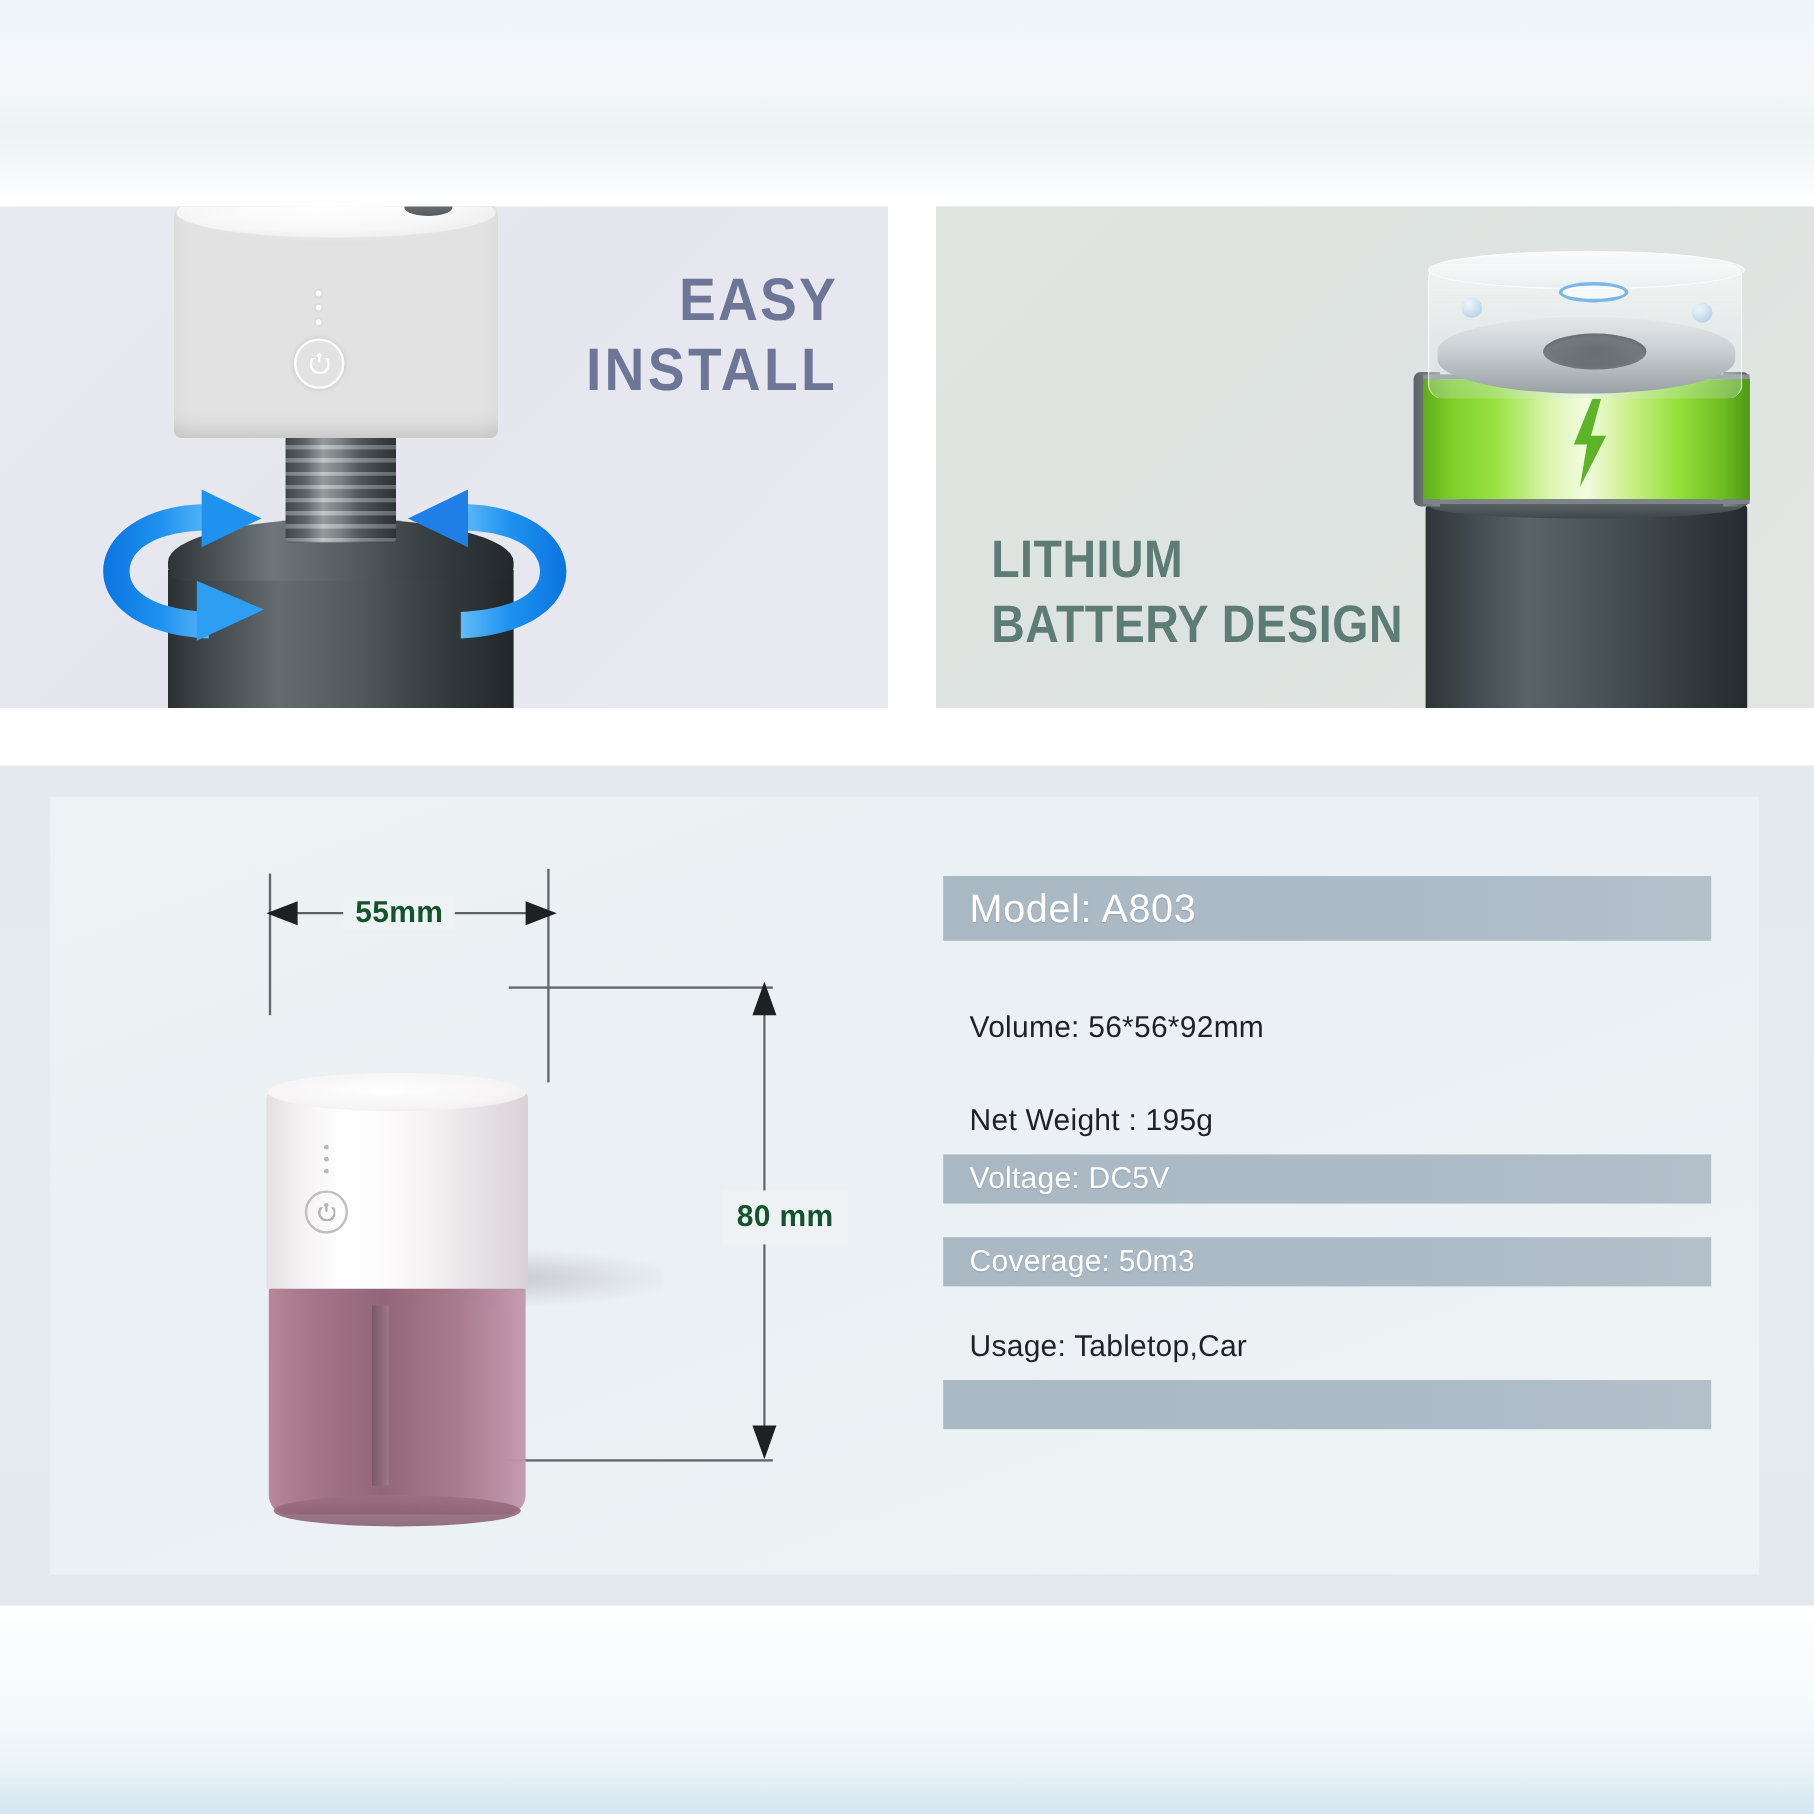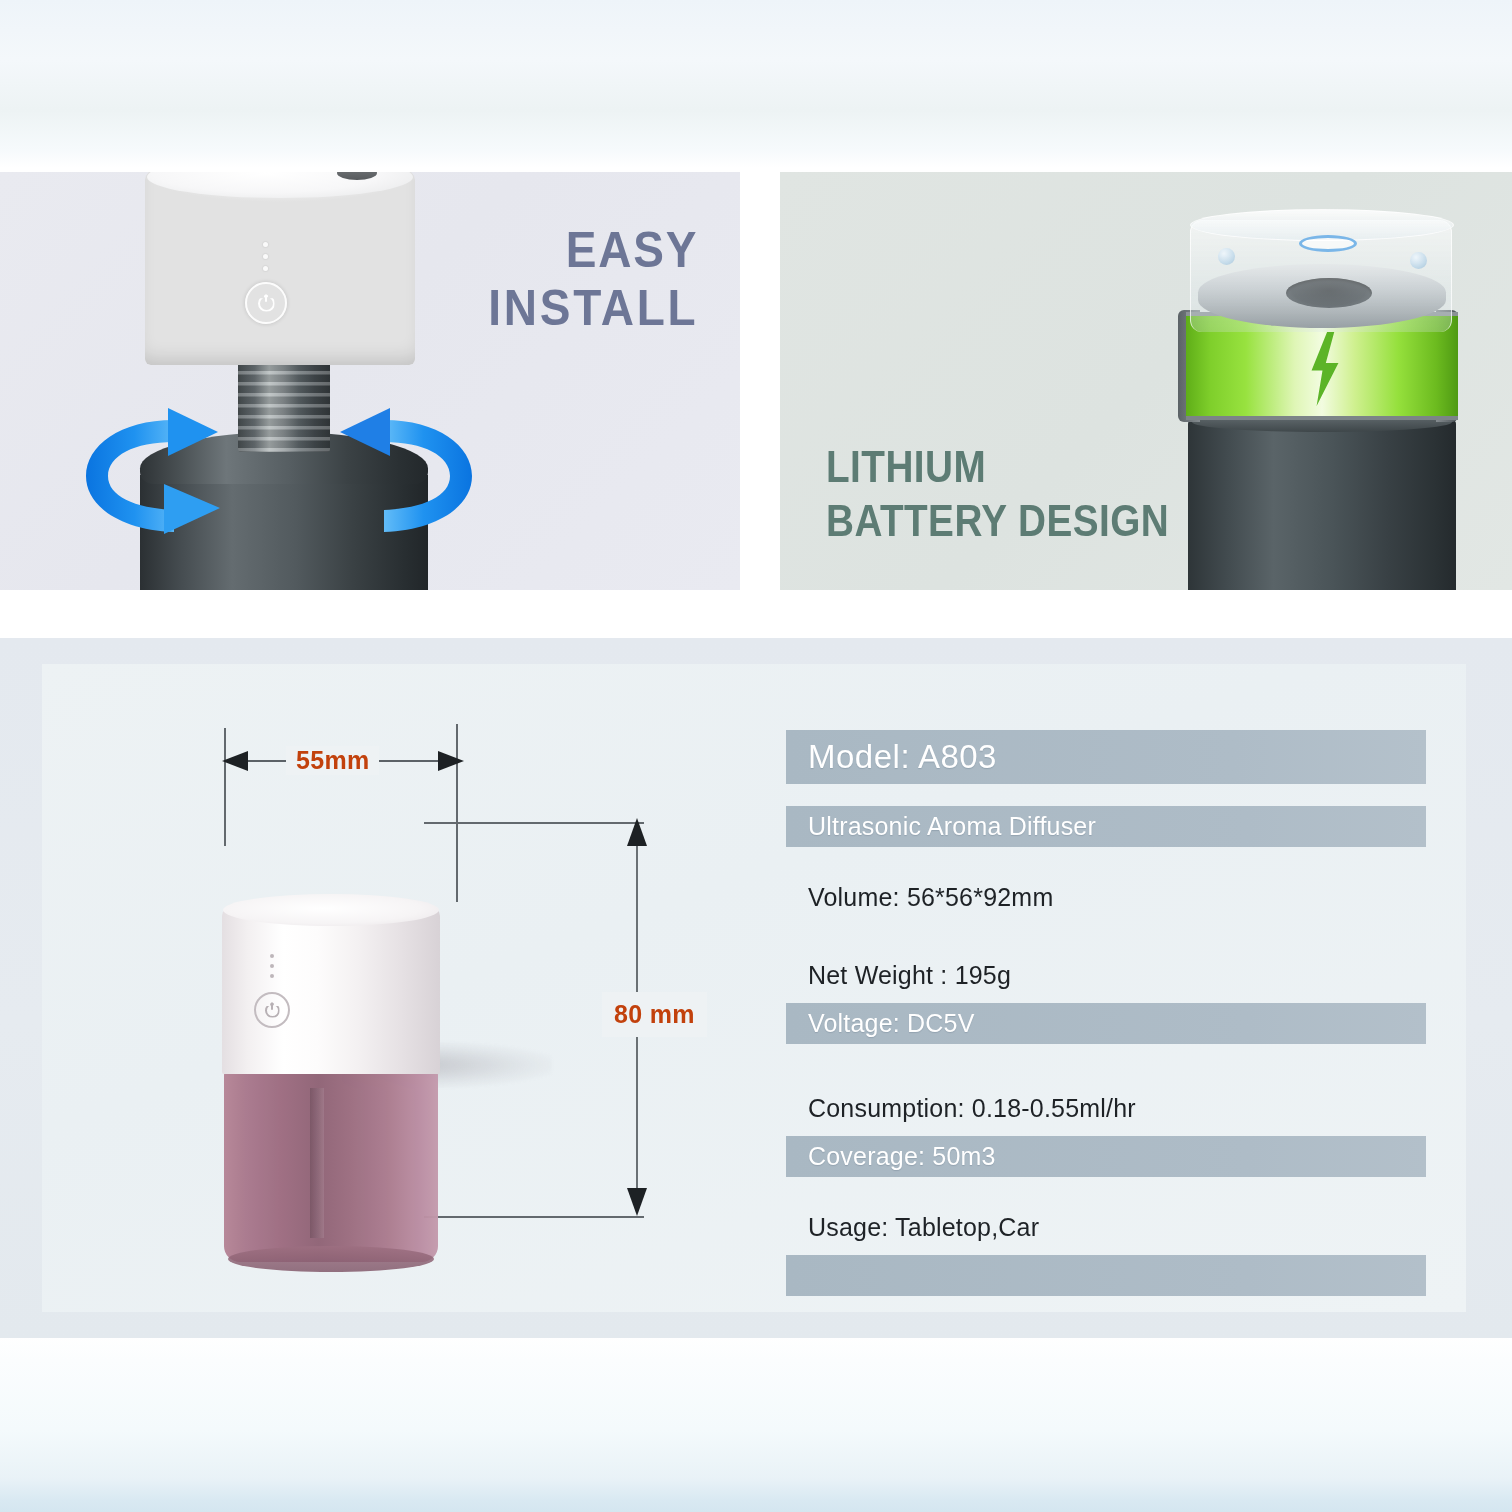--- a/index.html
+++ b/index.html
@@ -306,21 +306,21 @@
   .ext-line {
     position: absolute;
     width: 1.6px;
     background: #63696e;
   }
   .ext-line.h {
     height: 1.6px; width: auto;
   }
   .dim-label {
     position: absolute;
-    color: #c2410c;
+    color: #14532d;
     font-size: 25px;
     font-weight: bold;
     letter-spacing: 0.3px;
     background: transparent;
   }
 
   
   .prod {
     position: absolute;
     left: 30px; top: 182px;
@@ -574,42 +574,36 @@
         </div>
       </div>
     </div>
 
     <div class="spec-wrap">
       <div class="spec-model">
         <span>Model: A803</span>
       </div>
       <div class="spec-gap"></div>
       <div class="spec-rows" id="spec-rows">
-          <div class="spec-row shade">
-            <div class="txt">Ultrasonic Aroma Diffuser</div>
-          </div>
           <div class="spec-row-spacer"></div>
           <div class="spec-row plain">
             <div class="txt">Volume: 56*56*92mm</div>
           </div>
           <div class="spec-row-spacer"></div>
           <div class="spec-row-spacer"></div>
           <div class="spec-row plain">
             <div class="txt">Net Weight : 195g</div>
           </div>
           <div class="spec-row-spacer"></div>
           <div class="spec-row shade">
             <div class="txt">Voltage: DC5V</div>
           </div>
           <div class="spec-row-spacer"></div>
           <div class="spec-row-spacer"></div>
           <div class="spec-row-spacer"></div>
-          <div class="spec-row plain">
-            <div class="txt">Consumption: 0.18-0.55ml/hr</div>
-          </div>
           <div class="spec-row-spacer"></div>
           <div class="spec-row shade">
             <div class="txt">Coverage: 50m3</div>
           </div>
           <div class="spec-row-spacer"></div>
           <div class="spec-row plain">
             <div class="txt">Usage: Tabletop,Car</div>
           </div>
           <div class="spec-row-spacer"></div>
           <div class="spec-row shade">

